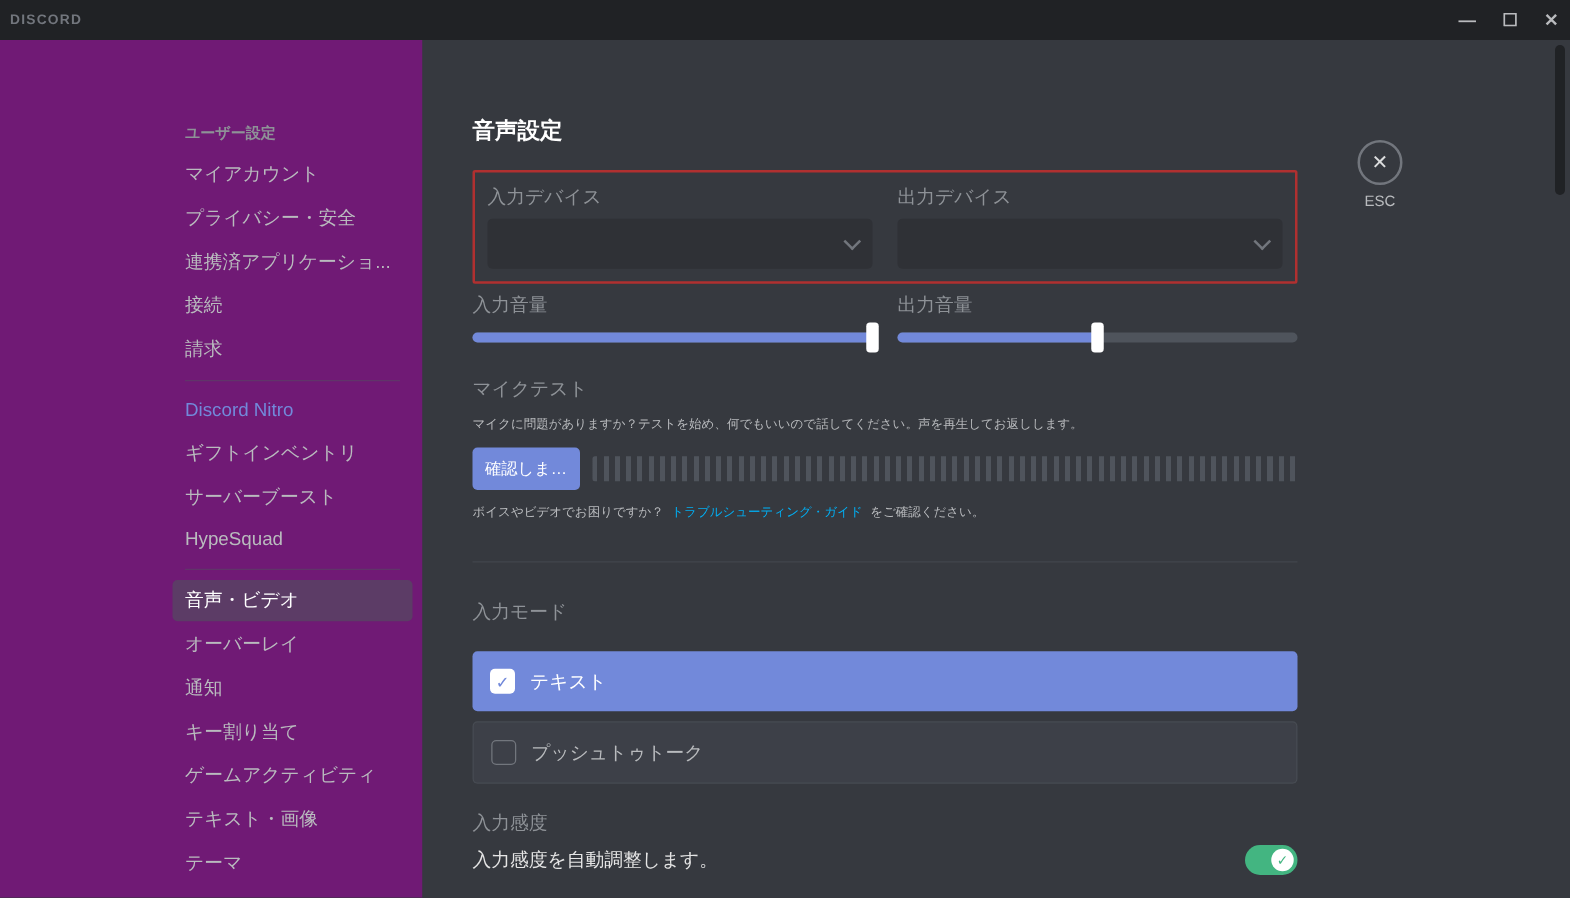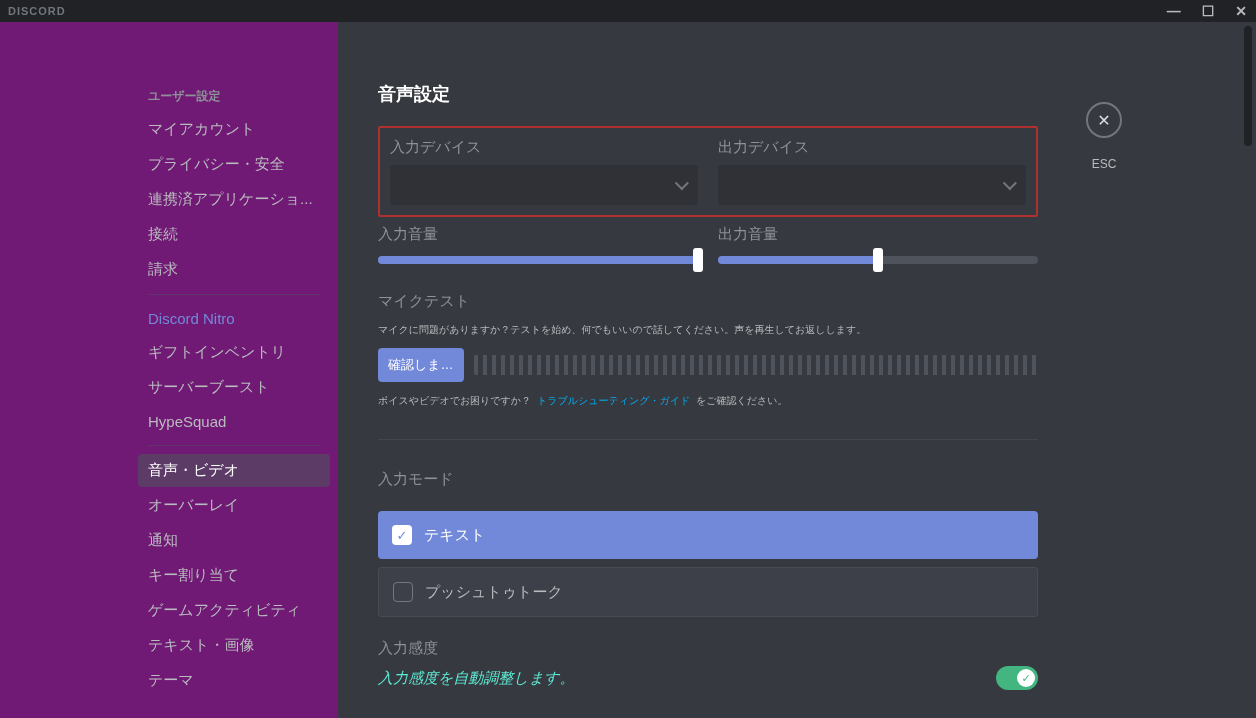--- a/index.html
+++ b/index.html
@@ -4,21 +4,21 @@
 <style>
 * { box-sizing: border-box; margin: 0; padding: 0; }
 body {
   width: 1256px; height: 718px;
   background: #36393f;
   font-family: "Hiragino Sans", "Yu Gothic", "Meiryo", sans-serif;
   color: #dcddde;
   overflow: hidden;
 }
 .titlebar {
-  height: 22px;
+  height: 32px;
   background: #202225;
   display: flex;
   align-items: center;
   padding: 0 8px;
   color: #72767d;
   font-size: 11px;
   font-weight: 700;
   letter-spacing: 1px;
 }
 .titlebar .spacer { flex: 1; }
@@ -101,21 +101,21 @@
   align-items: center;
   justify-content: center;
   color: #dcddde;
   font-size: 16px;
   cursor: pointer;
 }
 .close-label {
   color: #b9bbbe;
   font-size: 12px;
   text-align: center;
-  margin-top: 19px;
+  margin-top: 6px;
   width: 36px;
 }
 h2.section-title {
   color: #fff;
   font-size: 18px;
   font-weight: 600;
   margin-bottom: 20px;
 }
 .row2 { display: flex; gap: 20px; }
 .col { flex: 1; }
@@ -241,23 +241,22 @@
 }
 .checkbox.checked { background: #fff; color: #7289da; }
 .checkbox.unchecked { border: 1px solid #72767d; }
 .toggle-row {
   display: flex;
   align-items: center;
   justify-content: space-between;
   margin-top: 8px;
 }
 .toggle-row .t-label {
-  color: #5eead4;
+  color: #e5e5e5;
   font-size: 15px;
-  font-style: italic;
 }
 .toggle {
   width: 42px; height: 24px;
   background: #43b581;
   border-radius: 12px;
   position: relative;
   cursor: pointer;
 }
 .toggle::after {
   content: "✓";

